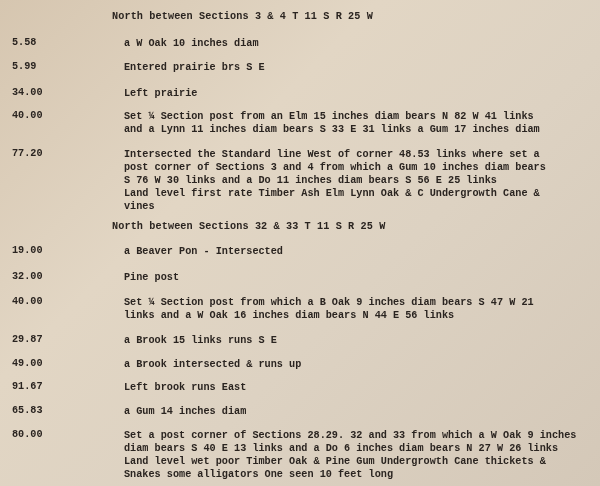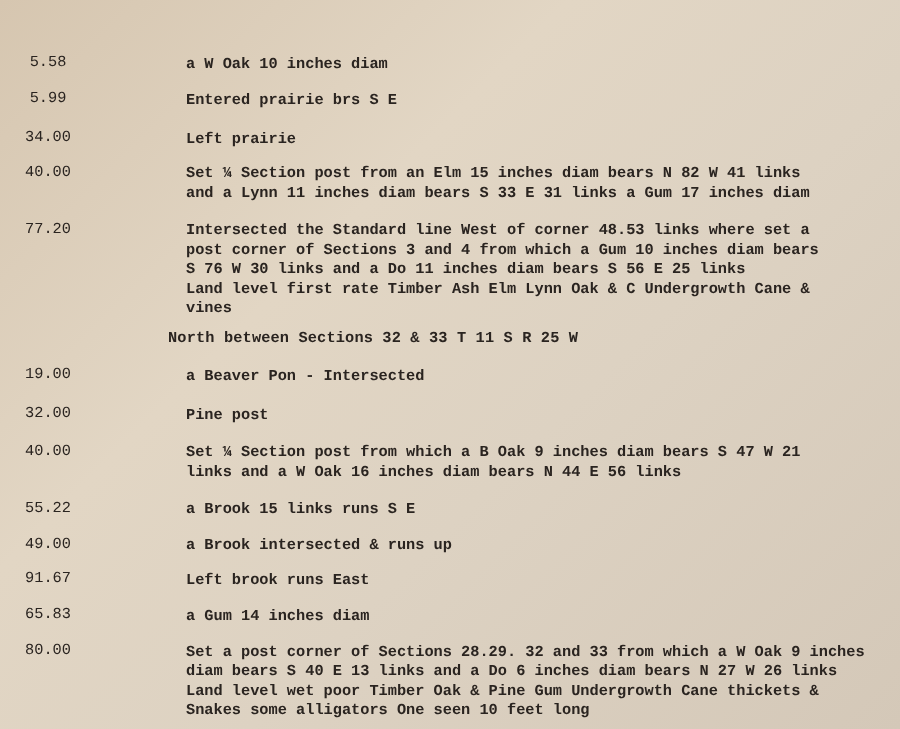--- a/index.html
+++ b/index.html
@@ -11,35 +11,36 @@
     position: relative;
   }
   .page { position: absolute; left: 0; top: 0; width: 600px; height: 486px; }
   .heading {
     position: absolute; left: 112px;
     font-size: 10.2px; font-weight: bold; letter-spacing: 0.1px;
     white-space: nowrap;
   }
   .row { position: absolute; left: 0; width: 600px; }
   .dist {
-    position: absolute; left: 12px; width: 40px; text-align: center;
-    font-size: 10.2px; font-weight: normal;
+    position: absolute; left: 12px; width: 40px; text-align: left;
+    font-size: 10.2px; font-weight: bold;
   }
   .entry {
     position: absolute; left: 112px; width: 480px;
     font-size: 10.2px; font-weight: bold; line-height: 13px;
     white-space: pre-line;
     margin-left: 12px;
   }
 </style>
 </head>
 <body>
 
 <div class="page">
 
+  <div class="heading" style="top:11px;">North between Sections 3 &amp; 4 T 11 S R 25 W</div>
 
   <div class="row" style="top:37px;">
     <span class="dist">5.58</span>
     <span class="entry">a W Oak 10 inches diam</span>
   </div>
   <div class="row" style="top:61px;">
     <span class="dist">5.99</span>
     <span class="entry">Entered prairie brs S E</span>
   </div>
   <div class="row" style="top:87px;">
@@ -69,21 +70,21 @@
   <div class="row" style="top:271px;">
     <span class="dist">32.00</span>
     <span class="entry">Pine post</span>
   </div>
   <div class="row" style="top:296px;">
     <span class="dist">40.00</span>
     <span class="entry">Set ¼ Section post from which a B Oak 9 inches diam bears S 47 W 21
 links and a W Oak 16 inches diam bears N 44 E 56 links</span>
   </div>
   <div class="row" style="top:334px;">
-    <span class="dist">55.22</span>
+    <span class="dist">29.87</span>
     <span class="entry">a Brook 15 links runs S E</span>
   </div>
   <div class="row" style="top:358px;">
     <span class="dist">49.00</span>
     <span class="entry">a Brook intersected &amp; runs up</span>
   </div>
   <div class="row" style="top:381px;">
     <span class="dist">91.67</span>
     <span class="entry">Left brook runs East</span>
   </div>

